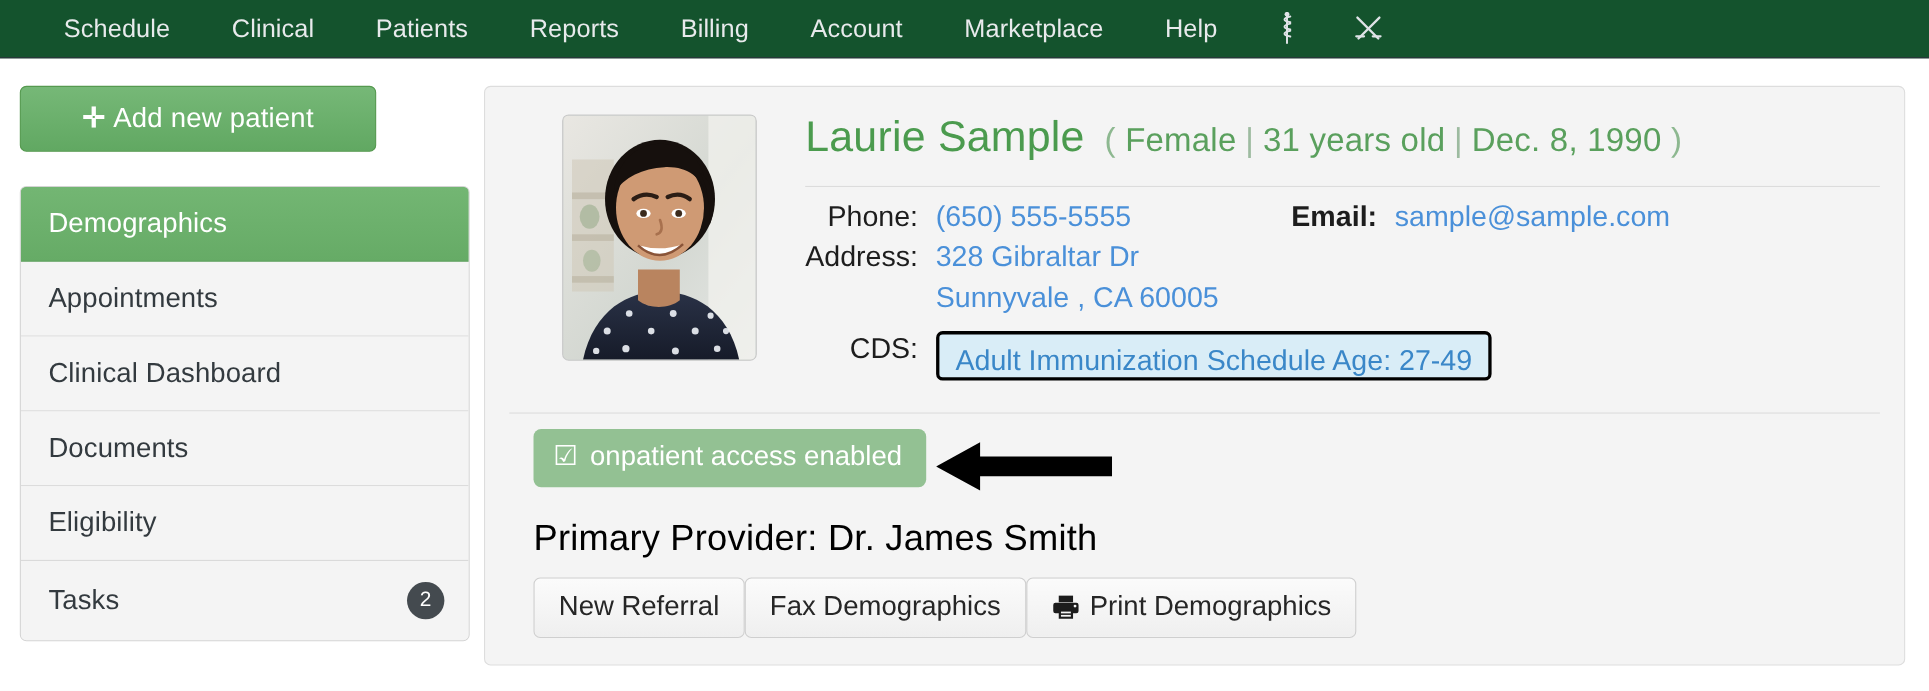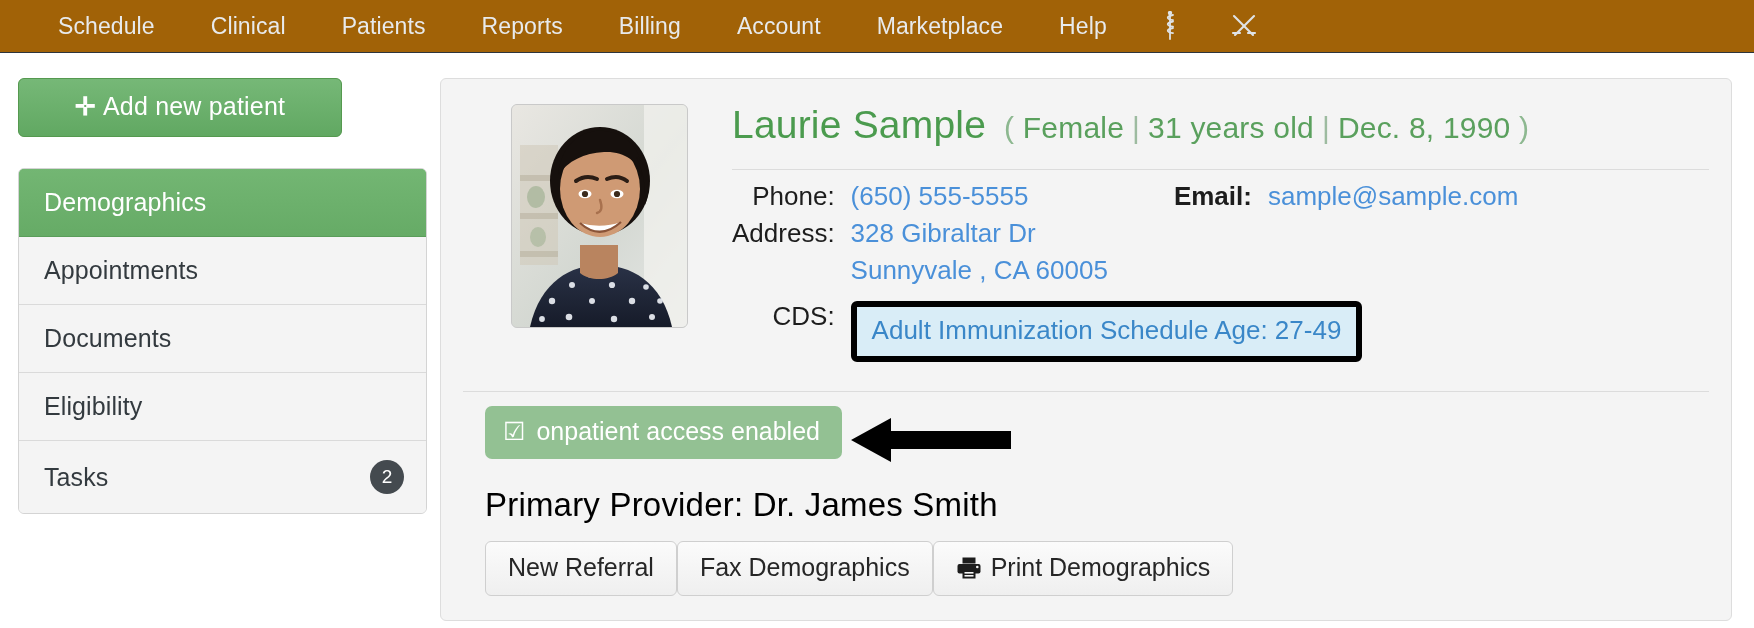--- a/index.html
+++ b/index.html
@@ -11,21 +11,21 @@
     height: 628px;
     background: #ffffff;
     font-family: "Liberation Sans", sans-serif;
     overflow: hidden;
     position: relative;
   }
 
   
   .topnav {
     height: 53px;
-    background: #a16207;
+    background: #14532d;
     display: flex;
     align-items: center;
     padding-left: 30px;
     box-sizing: border-box;
     border-bottom: 1px solid #2c343d;
   }
   .nav-item {
     color: #e8eaec;
     font-size: 23px;
     padding: 0 28px;
@@ -208,25 +208,25 @@
     font-weight: bold;
     color: #1d1d1d;
     padding-left: 66px !important;
     padding-right: 16px !important;
     white-space: nowrap;
   }
   .cds-row td { padding-top: 12px !important; }
   .cds-pill {
     display: inline-block;
     background: #d9edf7;
-    border: 6px solid #000000;
+    border: 3px solid #000000;
     border-radius: 6px;
     color: #3a87c8;
     font-size: 26px;
-    padding: 8px 15px 10px 15px;
+    padding: 8px 15px 0 15px;
     white-space: nowrap;
   }
 
   .divider2 {
     height: 1px;
     background: #dcdcdc;
     margin: 26px 0 0 0;
   }
 
   .access-row {
@@ -329,20 +329,23 @@
     <div class="add-patient-btn">
       <span class="plus">✛</span><span>Add new patient</span>
     </div>
 
     <div class="side-list">
       <div class="side-item active">
         <span>Demographics</span>
       </div>
       <div class="side-item">
         <span>Appointments</span>
+      </div>
+      <div class="side-item">
+        <span>Clinical Dashboard</span>
       </div>
       <div class="side-item">
         <span>Documents</span>
       </div>
       <div class="side-item">
         <span>Eligibility</span>
       </div>
       <div class="side-item">
         <span>Tasks</span>
         <span class="badge">2</span>

